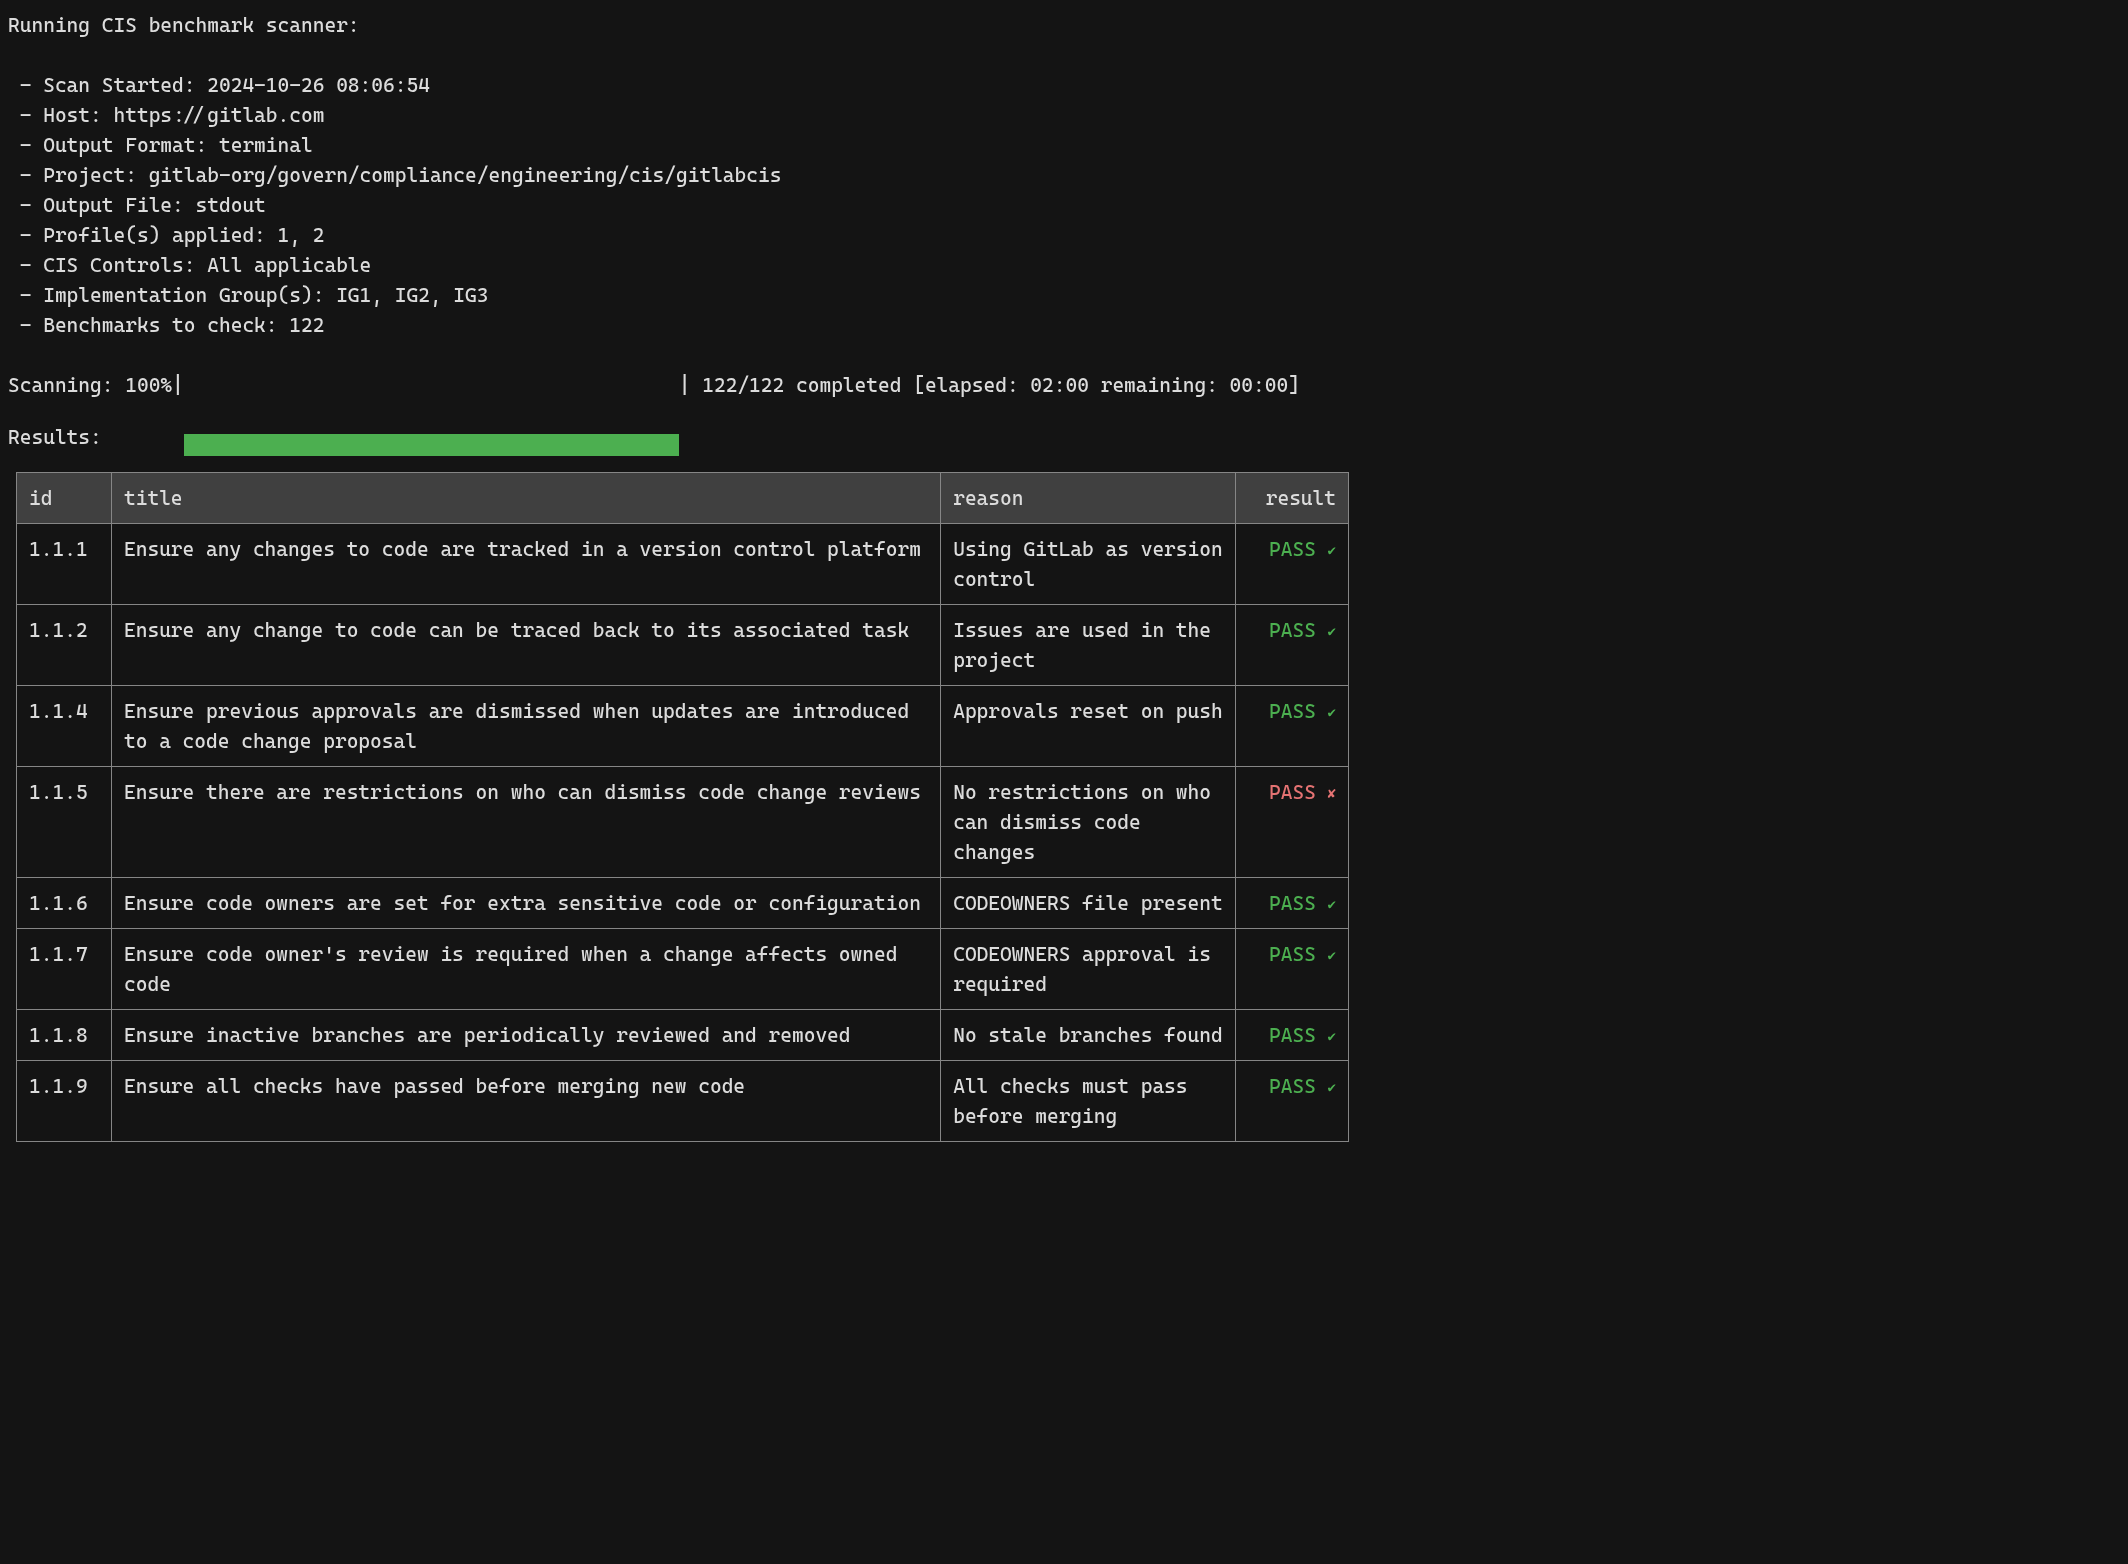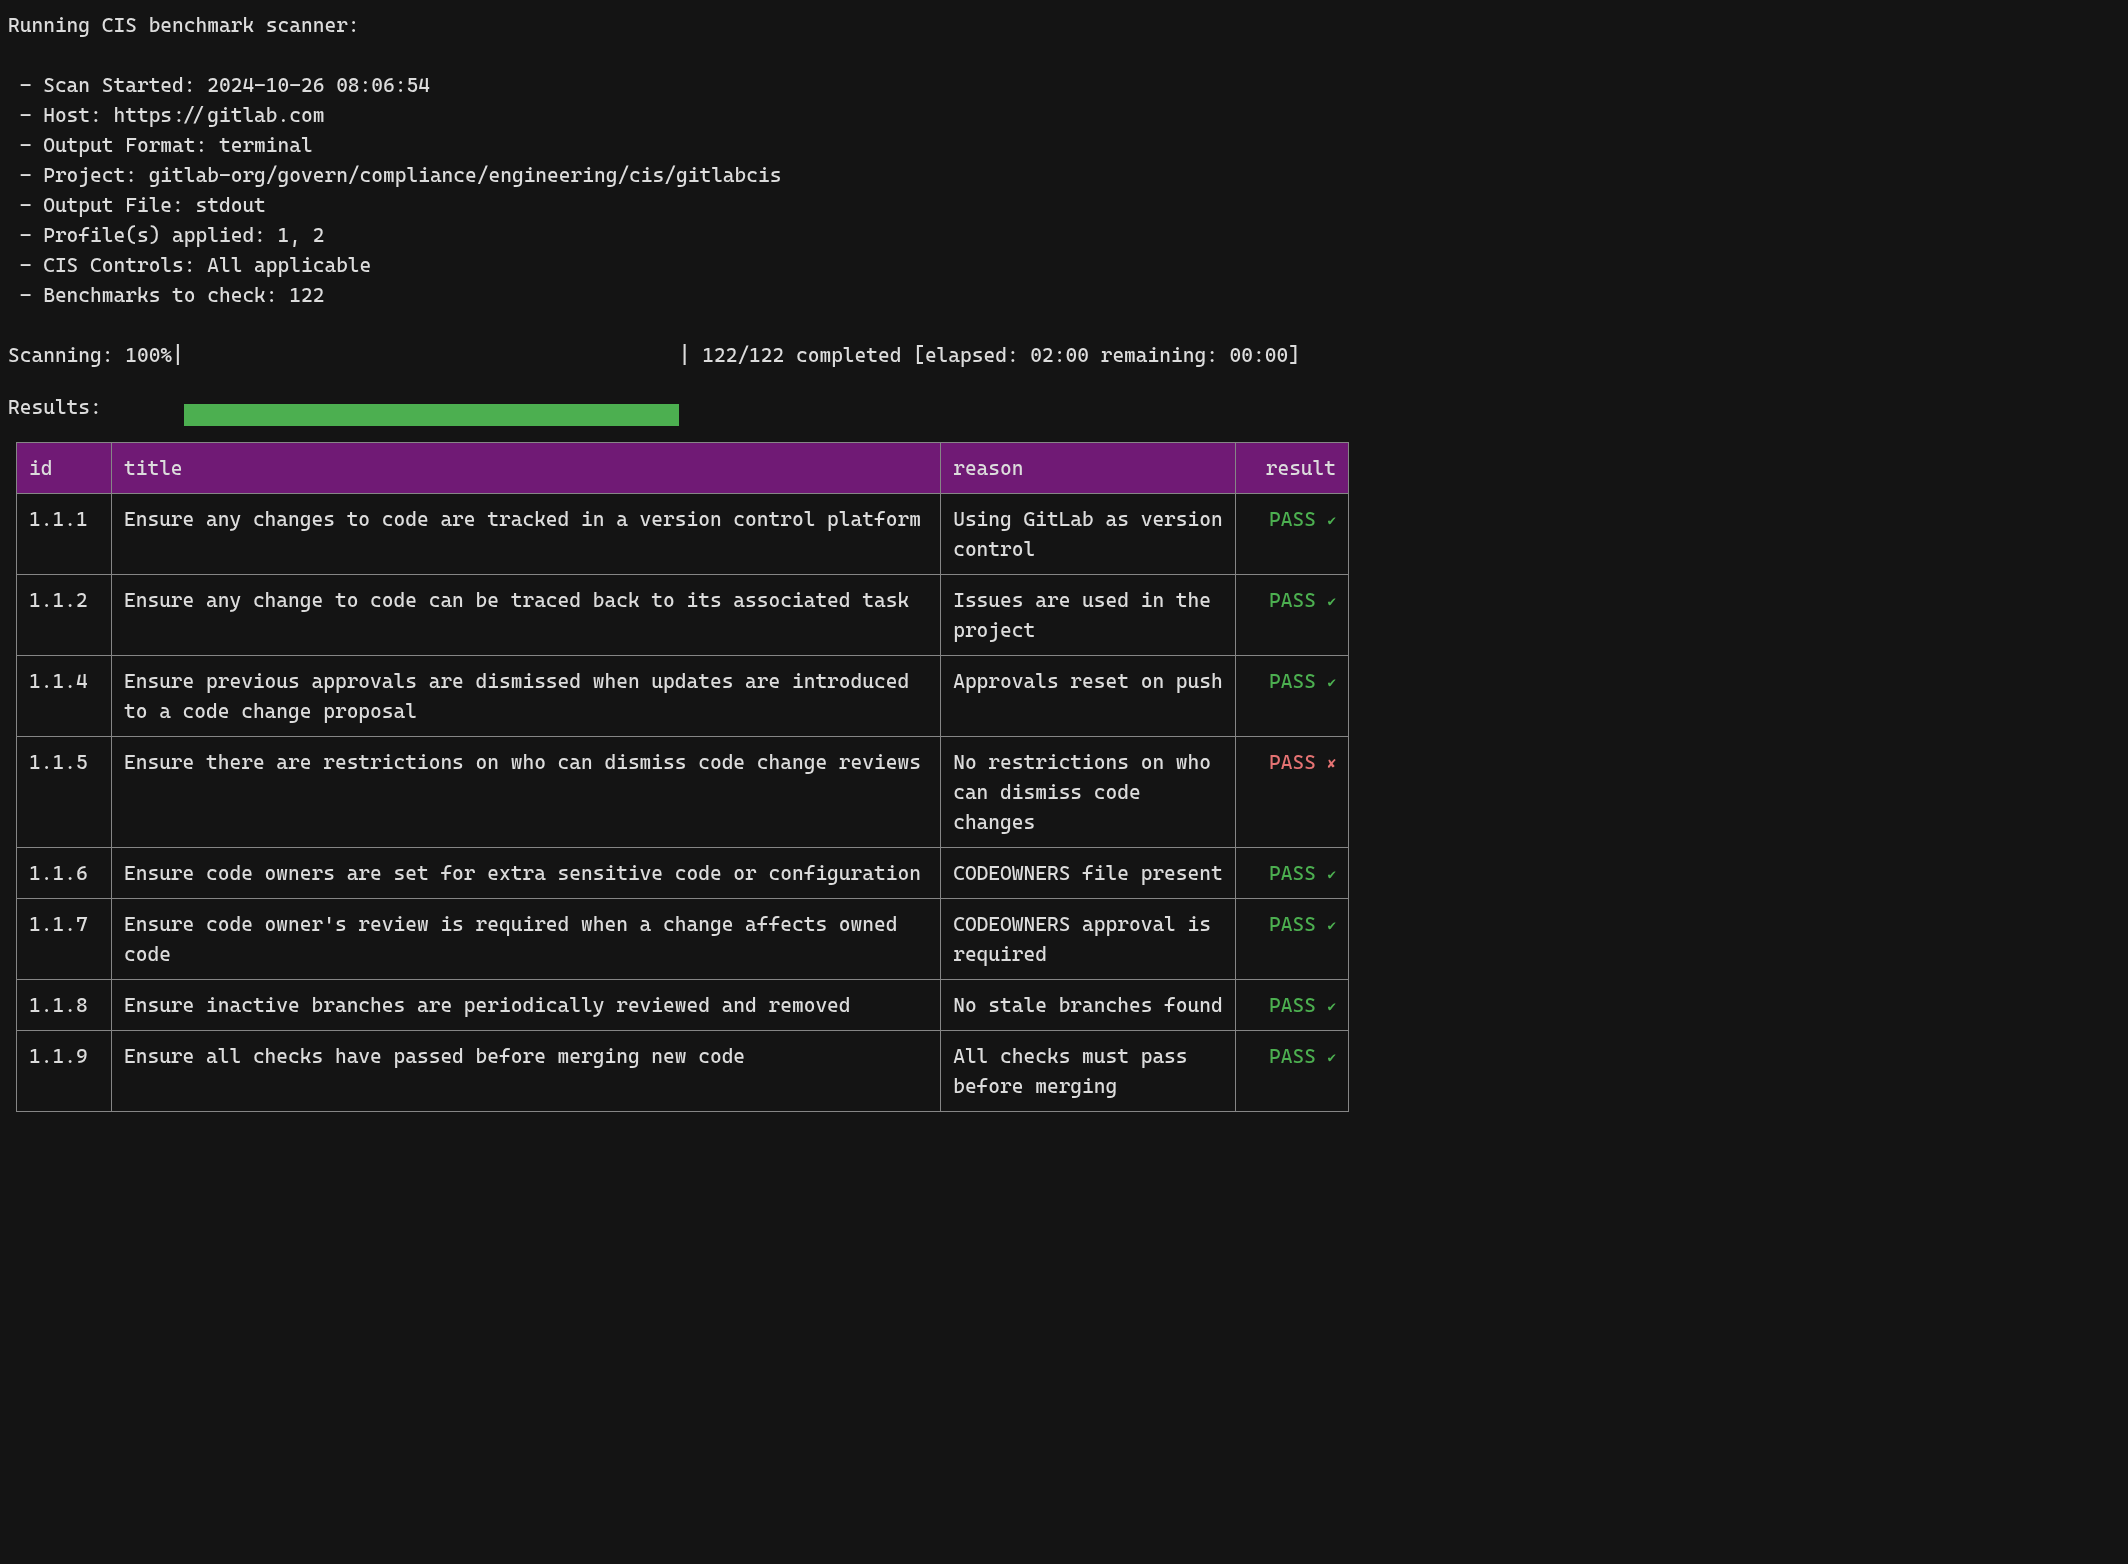--- a/index.html
+++ b/index.html
@@ -47,21 +47,21 @@
       margin-top: 15px;
     }
     th, td {
       border: 1px solid #868686;
       padding: 10px 12px;
       text-align: left;
       vertical-align: top;
       font-weight: normal;
     }
     th {
-      background-color: #701a75;
+      background-color: #404040;
     }
     .col-id {
       width: 95px;
     }
     .col-title {
       width: 830px;
     }
     .col-reason {
       width: 295px;
     }
@@ -86,20 +86,21 @@
 <div>
   <div class="header-line">Running CIS benchmark scanner:</div>
   <div class="header-line">&nbsp;</div>
   <div class="header-line"> - Scan Started: 2024-10-26 08:06:54</div>
   <div class="header-line"> - Host: https://gitlab.com</div>
   <div class="header-line"> - Output Format: terminal</div>
   <div class="header-line"> - Project: gitlab-org/govern/compliance/engineering/cis/gitlabcis</div>
   <div class="header-line"> - Output File: stdout</div>
   <div class="header-line"> - Profile(s) applied: 1, 2</div>
   <div class="header-line"> - CIS Controls: All applicable</div>
+  <div class="header-line"> - Implementation Group(s): IG1, IG2, IG3</div>
   <div class="header-line"> - Benchmarks to check: 122</div>
 </div>
 
 <div class="scan-line">
   <span>Scanning: 100%|</span>
   <span class="progress-bar-container">
     <div class="progress-bar-fill"></div>
   </span>
   <span>| 122/122 completed [elapsed: 02:00 remaining: 00:00]</span>
 </div>

